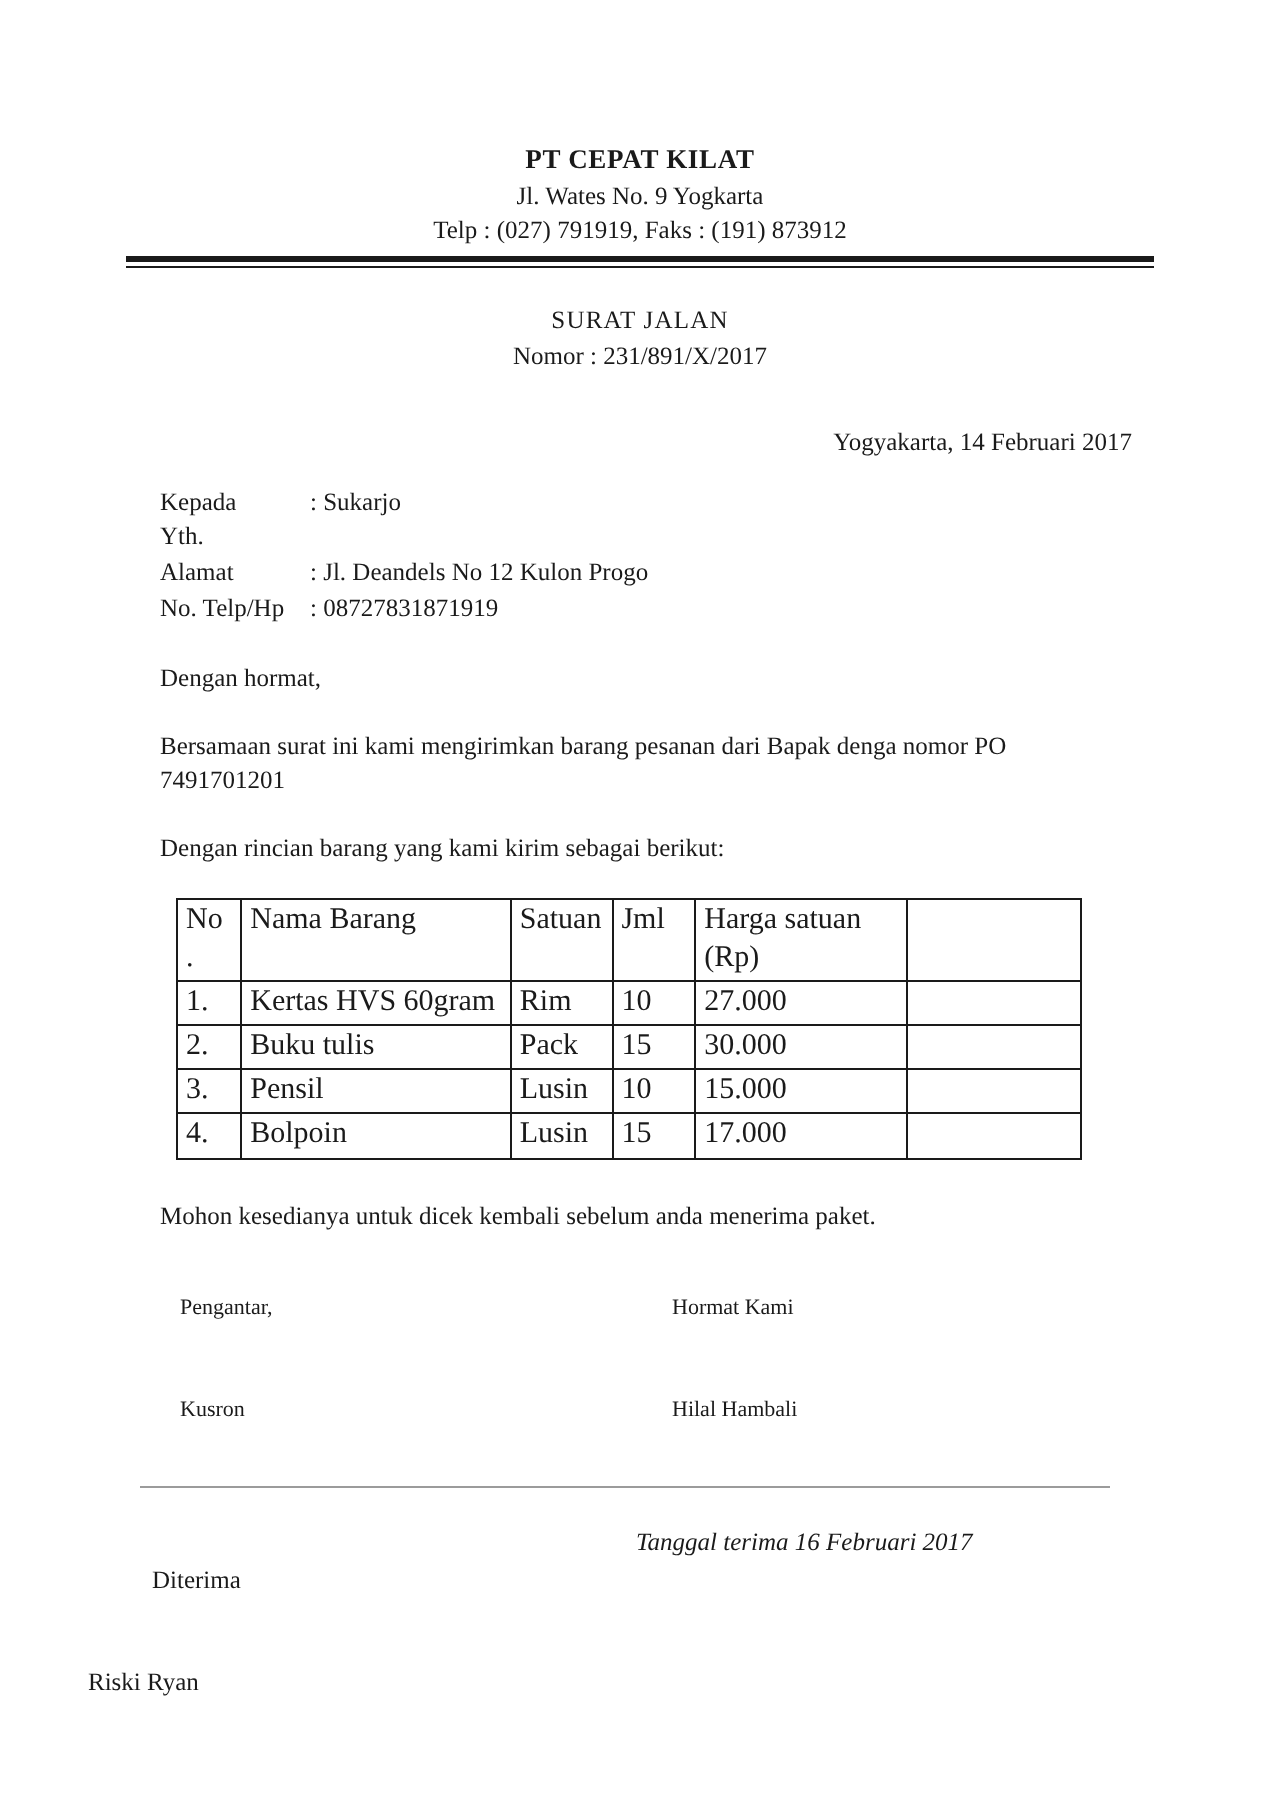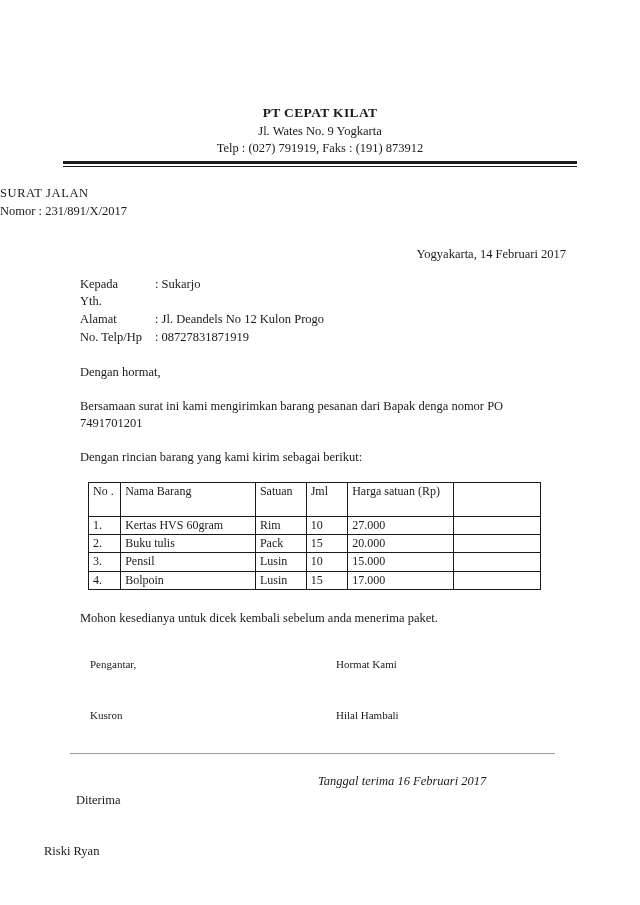--- a/index.html
+++ b/index.html
@@ -10,35 +10,35 @@
     background:#ffffff;
     font-family:"Liberation Serif", "DejaVu Serif", serif;
     color:#1a1a1a;
     position:relative;
     overflow:hidden;
   }
 
   .page { position:absolute; inset:0; }
 
   
-  .letterhead { text-align:center; padding-top:105px; }
+  .letterhead { text-align:center; padding-top:72px; }
   .company-name {
     font-weight:bold;
     font-size:13.5px;
     letter-spacing:.35px;
   }
   .company-address { font-size:12.5px; margin-top:3px; }
   .company-phone  { font-size:12.5px; margin-top:2px; }
 
   .head-rule-wrap { margin:5px 63px 0 63px; }
   .head-rule-thick { height:3px; background:#1a1a1a; }
   .head-rule-thin  { height:1px; background:#1a1a1a; margin-top:1.5px; }
 
   
-  .doc-title-block { margin-top:19px; }
+  .doc-title-block { text-align:center; margin-top:19px; }
   .doc-title   { font-size:12.5px; letter-spacing:.6px; }
   .doc-number  { font-size:12.5px; margin-top:3px; }
 
   
   .place-date {
     text-align:right;
     font-size:12.5px;
     margin-top:28px;
     padding-right:74px;
   }
@@ -50,21 +50,21 @@
   .recipient-value { white-space:pre; }
 
   
   .body-text { padding-left:80px; font-size:12.5px; }
   .para { margin-top:17px; line-height:1.38; max-width:455px; }
 
   
   .table-wrap { padding-left:88px; margin-top:15px; }
   table.items {
     border-collapse:collapse;
-    font-size:12px;
+    font-size:15px;
     table-layout:fixed;
     width:453px;
   }
   table.items th, table.items td {
     border:1px solid #1a1a1a;
     text-align:left;
     font-weight:normal;
     padding:1px 4px;
     vertical-align:top;
     line-height:1.28;
@@ -169,21 +169,21 @@
           <td>Rim</td>
           <td>10</td>
           <td>27.000</td>
           <td></td>
         </tr>
         <tr>
           <td>2.</td>
           <td>Buku tulis</td>
           <td>Pack</td>
           <td>15</td>
-          <td>20.000</td>
+          <td>30.000</td>
           <td></td>
         </tr>
         <tr>
           <td>3.</td>
           <td>Pensil</td>
           <td>Lusin</td>
           <td>10</td>
           <td>15.000</td>
           <td></td>
         </tr>

